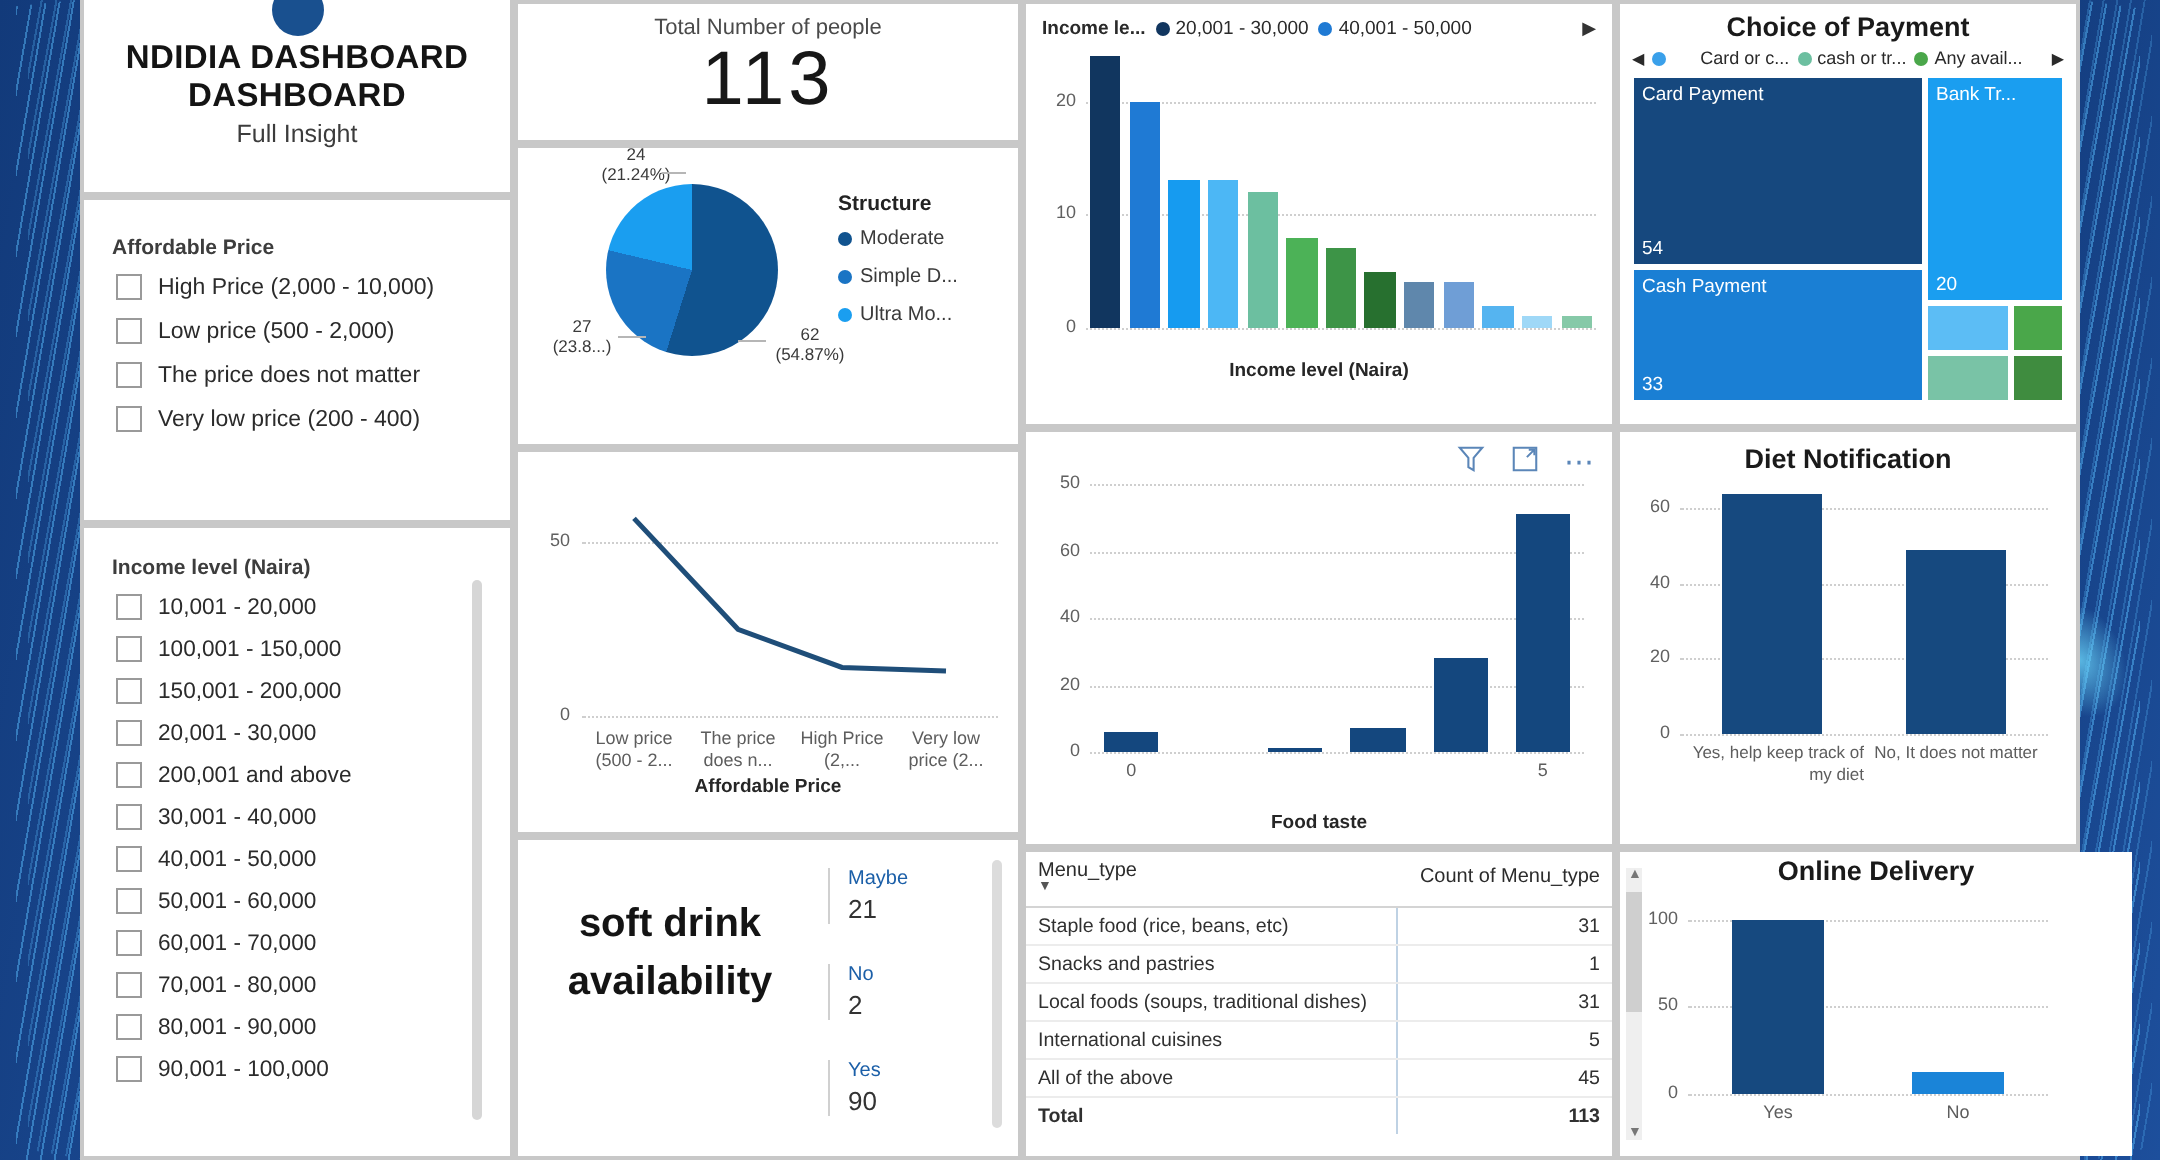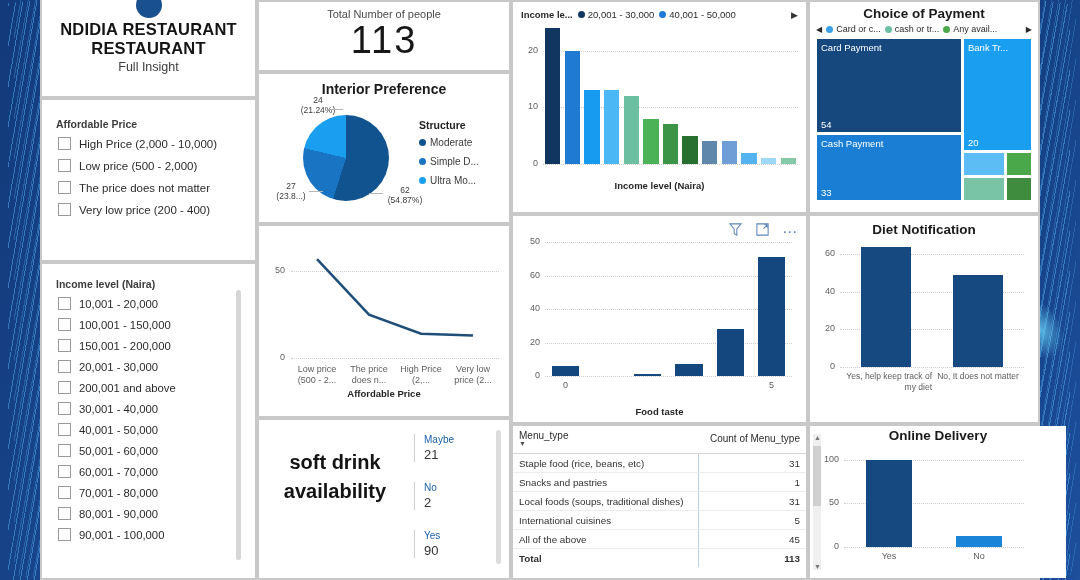--- a/index.html
+++ b/index.html
@@ -131,21 +131,21 @@
   <div class="swirl left2"></div>
   <div class="swirl right"></div>
   <div class="swirl right2"></div>
   <div class="glow"></div>
 </div>
 
 <div id="canvas">
 
   <div class="tile" id="hdr">
     <div class="dot"></div>
-    <div class="t1">NDIDIA RESTAURANT RESTAURANT</div>
+    <div class="t1">NDIDIA DASHBOARD DASHBOARD</div>
     <div class="t2">Full Insight</div>
   </div>
 
   <div class="tile" id="slicer-price">
     <div class="slicer-head">Affordable Price</div>
     <div class="slicer-row">
       <span class="cbx"></span>
       <span>High Price (2,000 - 10,000)</span>
     </div>
     <div class="slicer-row">
@@ -216,21 +216,20 @@
       </div>
     <div id="income-scroll"></div>
   </div>
 
   <div class="tile" id="kpi">
     <div class="lbl">Total Number of people</div>
     <div class="val">113</div>
   </div>
 
   <div class="tile" id="pie-tile">
-    <div class="tile-title">Interior Preference</div>
     <div class="pie-wrap">
       <div class="pie"></div>
 
       <div class="pie-lab" style="left:36px;top:-2px;width:46px;">
         <span>24</span><br><span>(</span><span>21.24%</span><span>)</span>
       </div>
       <div class="pie-leader" style="left:72px;top:12px;width:12px;height:1px;"></div>
 
       <div class="pie-lab" style="left:6px;top:84px;width:52px;">
         <span>27</span><br><span>(</span><span>23.8...</span><span>)</span>
@@ -292,21 +291,21 @@
         <div class="bar" style="left: 247.927px; top: 138.333px; width: 15.3px; height: 5.66667px; background: rgb(159, 216, 247);"></div>
         <div class="bar" style="left: 267.542px; top: 138.333px; width: 15.3px; height: 5.66667px; background: rgb(134, 201, 168);"></div>
         <div class="axis-title" style="left: 0px; top: 160px;">Income level (Naira)</div>
       </div>
   </div>
 
   <div class="tile" id="tree-tile">
     <div class="tile-title">Choice of Payment</div>
     <div class="tm-legend">
       <span style="font-size:8px">◀</span>
-      <span class="itm" style="display:flex;align-items:center;gap:3px">
+      <span class="itm" style="display:flex;align-items:center;gap:17px">
         <span class="ldot" style="background:#3aa0ea"></span>
         <span>Card or c...</span>
       </span>
       <span class="itm" style="display:flex;align-items:center;gap:3px">
         <span class="ldot" style="background:#6cbfa0"></span>
         <span>cash or tr...</span>
       </span>
       <span class="itm" style="display:flex;align-items:center;gap:3px">
         <span class="ldot" style="background:#4aa74a"></span>
         <span>Any avail...</span>

